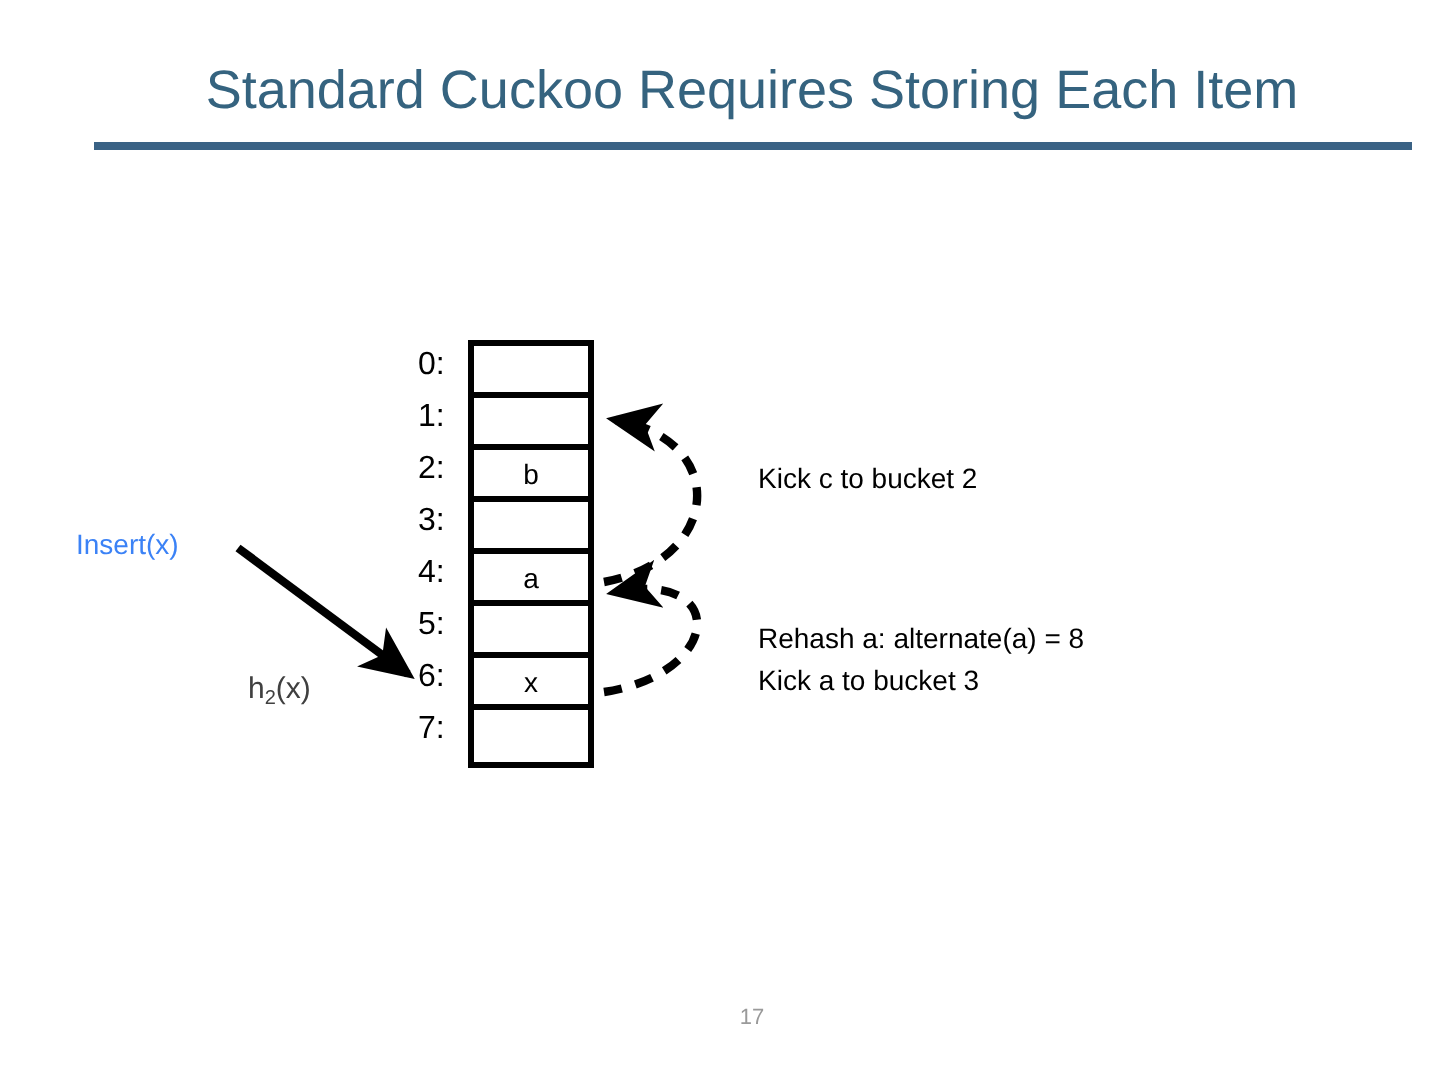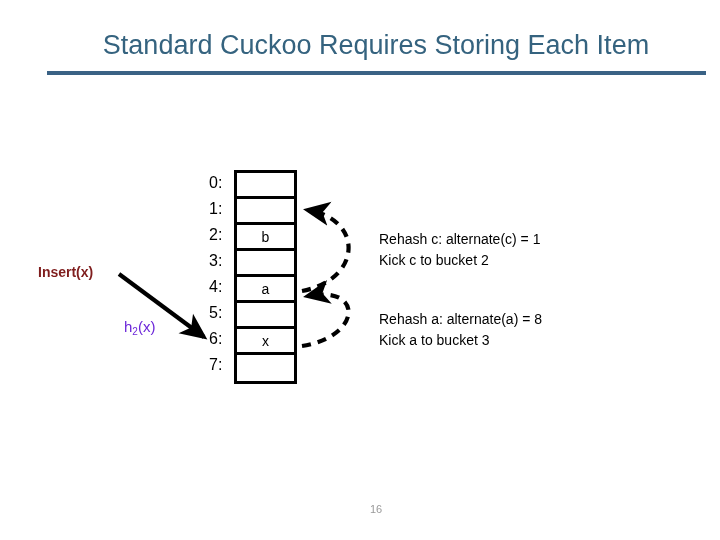--- a/index.html
+++ b/index.html
@@ -83,30 +83,30 @@
   }
   .bucket:last-child {
     border-bottom: none;
   }
   
   .insert-label {
     position: absolute;
     left: 22px;
     top: 264px;
     font-size: 14px;
-    font-weight: bold;
-    color: #7f1d1d;
+    font-weight: normal;
+    color: #3b82f6;
     white-space: nowrap;
   }
   .h2-label {
     position: absolute;
     left: 108px;
-    top: 318px;
+    top: 336px;
     font-size: 15px;
-    color: #6d28d9;
+    color: #404040;
     white-space: nowrap;
   }
   .h2-label sub {
     font-size: 10px;
     vertical-align: -3px;
   }
   
   .note {
     position: absolute;
     font-size: 14px;
@@ -180,21 +180,20 @@
     </div>
   </div>
 
   <div class="insert-label">Insert(x)</div>
 
   <div class="h2-label">
     <span>h</span><sub>2</sub><span>(x)</span>
   </div>
 
   <div class="note note-c">
-    <div>Rehash c: alternate(c) = 1</div>
     <div>Kick c to bucket 2</div>
   </div>
   <div class="note note-a">
     <div>Rehash a: alternate(a) = 8</div>
     <div>Kick a to bucket 3</div>
   </div>
 
   <svg class="arrows" viewBox="0 0 720 540">
     <defs>
       <marker id="solidhead" markerWidth="7" markerHeight="7" refX="5.4" refY="3.2" orient="auto" markerUnits="strokeWidth">
@@ -205,15 +204,15 @@
       </marker>
     </defs>
 
     <line x1="103" y1="274" x2="188" y2="337" stroke="#000" stroke-width="4.2" marker-end="url(#solidhead)"></line>
 
     <path d="M286,291 C 345,280 349,220 292,210" fill="none" stroke="#000" stroke-width="4.2" stroke-dasharray="9,7" marker-end="url(#dashhead)"></path>
 
     <path d="M286,346 C 345,337 349,285 292,296" fill="none" stroke="#000" stroke-width="4.2" stroke-dasharray="9,7" marker-end="url(#dashhead)"></path>
   </svg>
 
-  <div class="page-num">16</div>
+  <div class="page-num">17</div>
 
 </div>
 
 </body></html>

